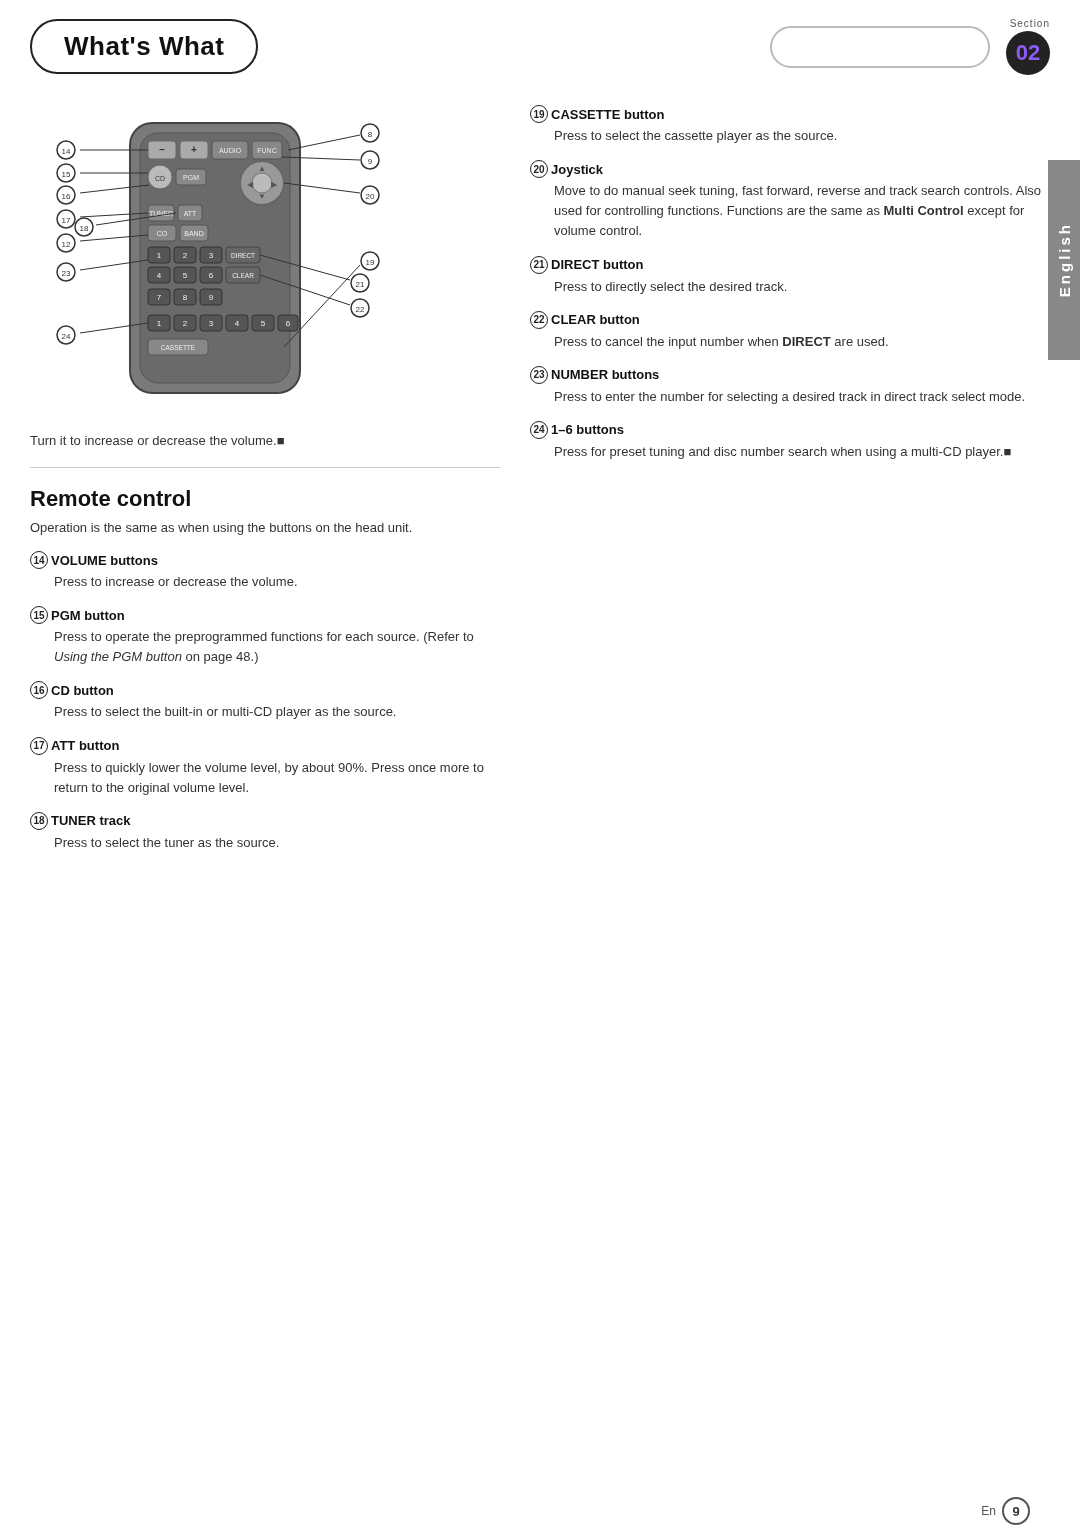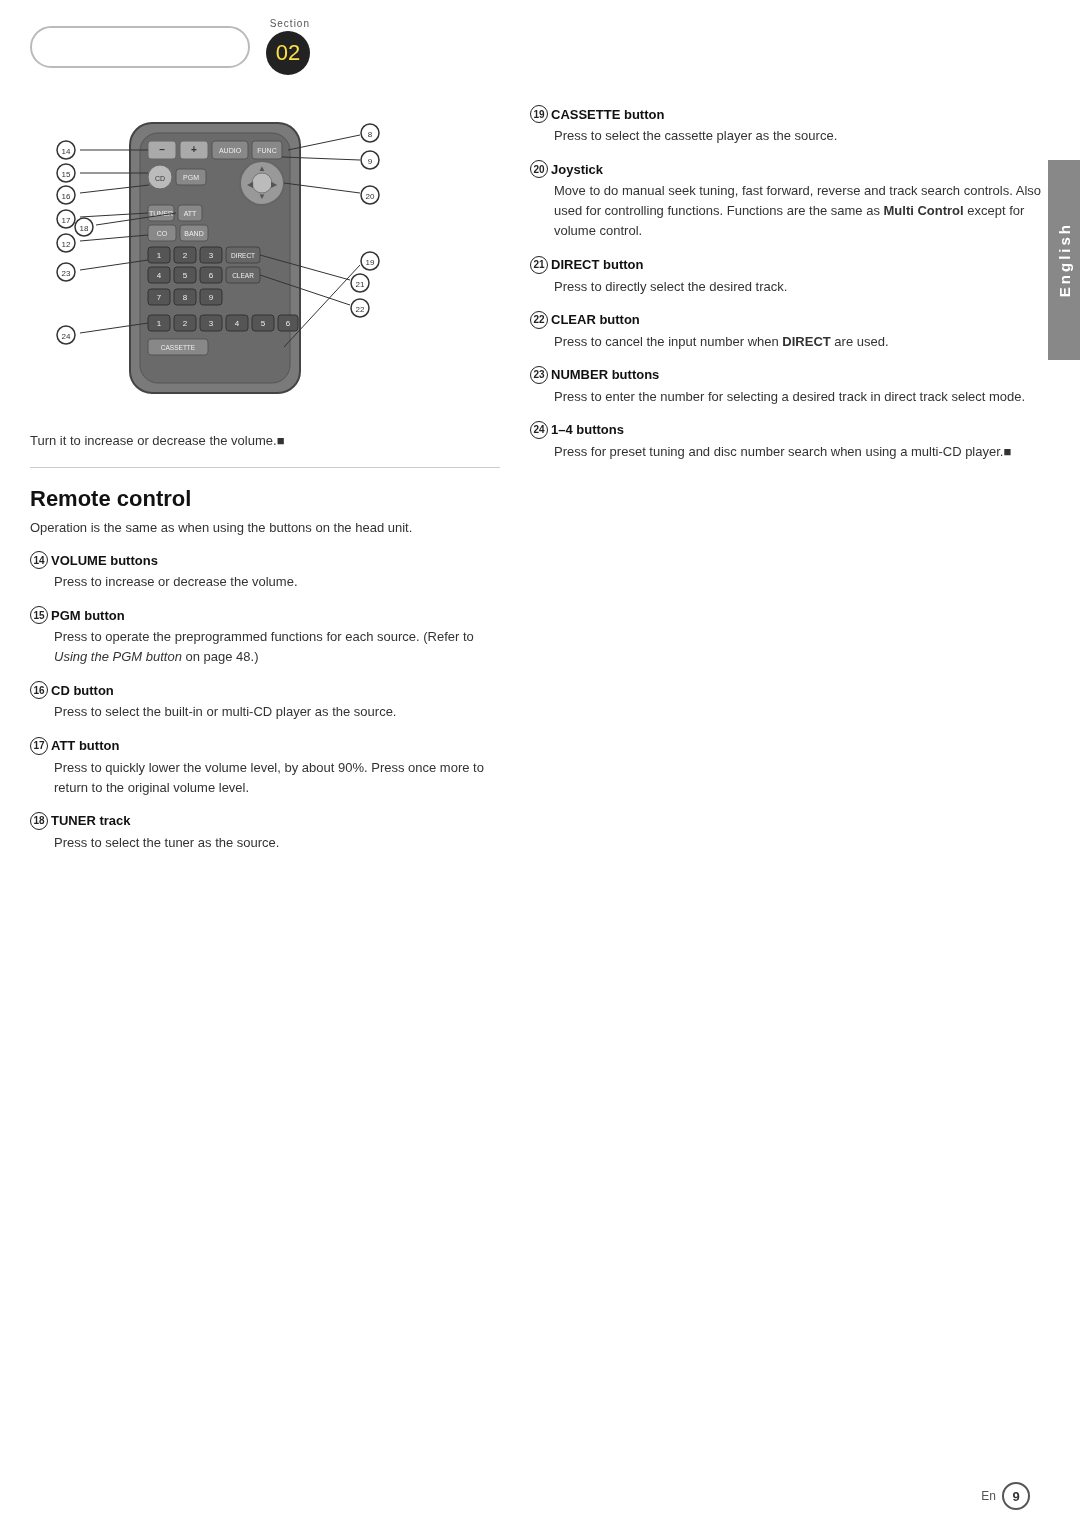--- a/index.html
+++ b/index.html
@@ -54,29 +54,29 @@
 
     .section-label {
       font-size: 10px;
       color: #555;
       letter-spacing: 1px;
       margin-bottom: 2px;
     }
 
     .section-number-box {
       background: #222;
-      color: #fde047;
+      color: #8b5cf6;
       border-radius: 50%;
       width: 44px;
       height: 44px;
       display: flex;
       align-items: center;
       justify-content: center;
       font-size: 22px;
-      font-weight: normal;
+      font-weight: bold;
     }
 
     .right-header {
       display: flex;
       align-items: center;
       gap: 16px;
     }
 
     .empty-pill {
       border: 2px solid #bbb;
@@ -195,21 +195,21 @@
       font-size: 13px;
       color: #333;
       line-height: 1.5;
       margin-top: 0;
       margin-bottom: 16px;
     }
 
     
     .page-footer {
       position: absolute;
-      bottom: 20px;
+      bottom: 5px;
       right: 50px;
       display: flex;
       align-items: center;
       gap: 6px;
       font-size: 12px;
       color: #555;
     }
 
     .footer-en {
       font-size: 12px;
@@ -246,20 +246,23 @@
       margin: 4px 0 14px 0;
     }
 
   </style>
 </head>
 <body>
 
 <div class="page">
 
   <div class="top-header">
+    <div class="title-box">
+      <span class="title-text">What's What</span>
+    </div>
     <div class="right-header">
       <div class="empty-pill"></div>
       <div class="section-box">
         <span class="section-label">Section</span>
         <div class="section-number-box">02</div>
       </div>
     </div>
   </div>
 
   <div class="english-sidebar">
@@ -511,21 +514,21 @@
           <div class="item-heading">
             <span class="circled">23</span>
             <span>NUMBER buttons</span>
           </div>
           <div class="item-body">Press to enter the number for selecting a desired track in direct track select mode.</div>
         </div>
 
         <div class="item-block">
           <div class="item-heading">
             <span class="circled">24</span>
-            <span>1–4 buttons</span>
+            <span>1–6 buttons</span>
           </div>
           <div class="item-body">
             Press for preset tuning and disc number search when using a multi-CD player.■
           </div>
         </div>
 
       </div>
     </div>
 
   </div>

